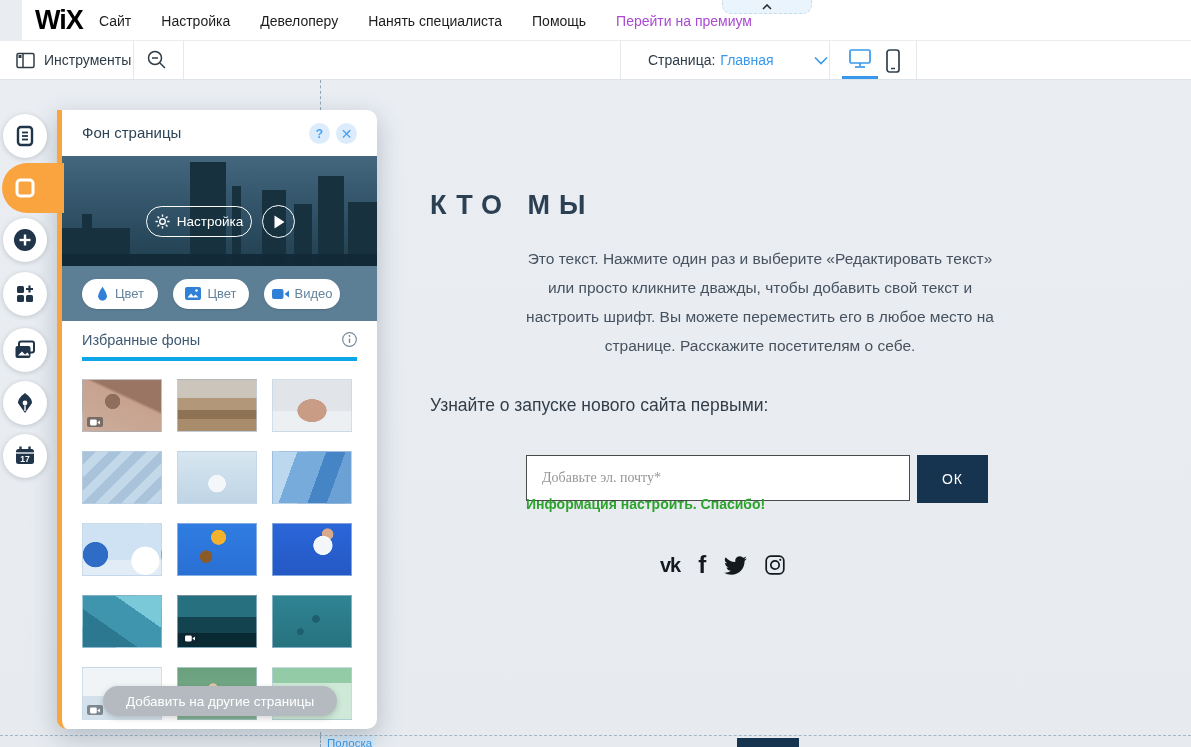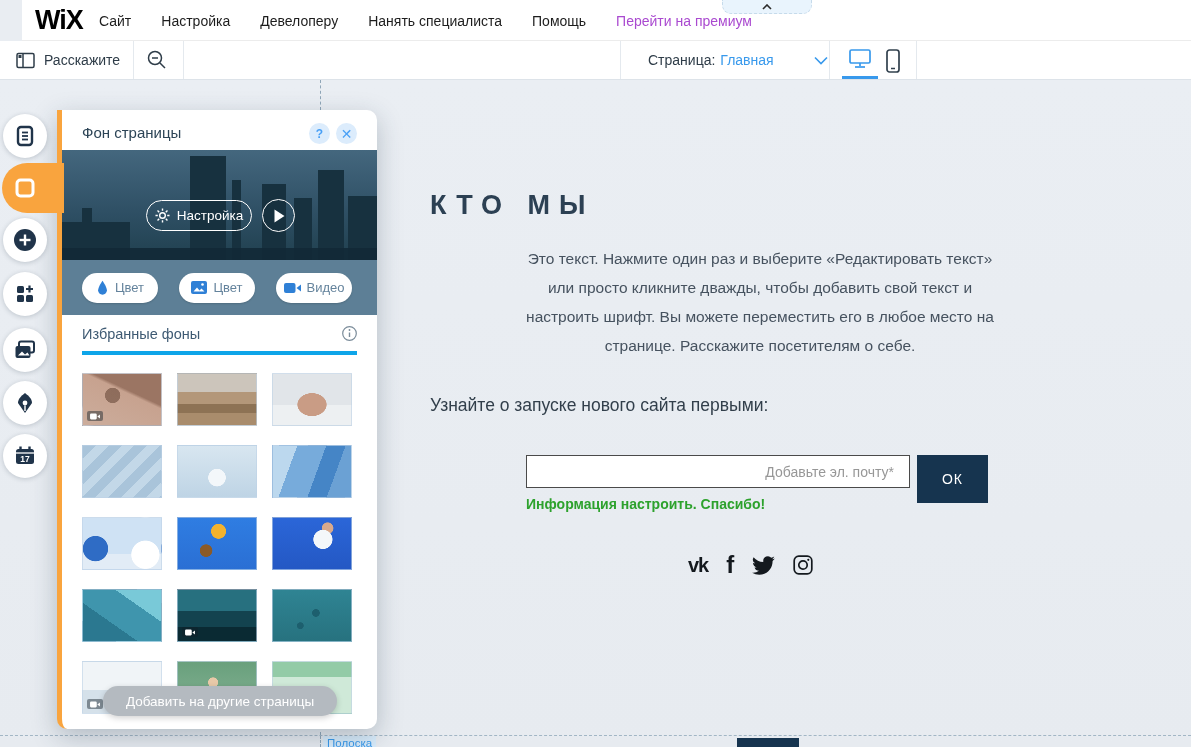--- a/index.html
+++ b/index.html
@@ -38,27 +38,27 @@
   #canvas { position:absolute; left:0; top:80px; width:1191px; height:667px;
             background:linear-gradient(180deg,#eaeef3 0%,#e7ebf0 100%); z-index:1; }
   #guide-top { position:absolute; left:320px; top:0; height:30px; border-left:1px dashed #8fa6b8; }
 
   #page-heading { position:absolute; left:430px; top:110px; width:660px; text-align:left;
                   font-size:27px; font-weight:700; letter-spacing:9px; color:#2c4053; }
   #page-body { position:absolute; left:520px; top:164px; width:480px; text-align:center;
                font-size:15.5px; line-height:29px; color:#46525f; }
   #subscribe-heading { position:absolute; left:430px; top:315px; width:660px; text-align:left;
                        font-size:17.5px; color:#323f4b; }
-  #email-input { position:absolute; left:526px; top:375px; width:384px; height:33px; border:1px solid #4a4a4a;
-                 background:#fff; padding:0 15px; font-size:14px; color:#333; font-family:Liberation Sans, sans-serif;text-align:right; }
+  #email-input { position:absolute; left:526px; top:375px; width:384px; height:46px; border:1px solid #4a4a4a;
+                 background:#fff; padding:0 15px; font-size:14px; color:#333; font-family:Liberation Serif, serif; }
   #email-input::placeholder { color:#979797; }
   #ok-btn { position:absolute; left:917px; top:375px; width:71px; height:48px; background:#16344f; color:#fff;
             border:none; font-size:14px; letter-spacing:1px; cursor:pointer; font-family:"Liberation Sans",sans-serif; }
   #success-msg { position:absolute; left:526px; top:416px; width:400px; font-size:14px; font-weight:700; color:#2da22d; }
-  #social-row { position:absolute; left:688px; top:470px; height:30px; display:flex; align-items:center; gap:18px; }
+  #social-row { position:absolute; left:660px; top:470px; height:30px; display:flex; align-items:center; gap:18px; }
   .soc { color:#14191e; cursor:pointer; display:flex; align-items:center; }
   .soc-vk { font-size:20px; font-weight:800; letter-spacing:-1px; line-height:20px; }
   .soc-fb { font-size:24px; font-weight:700; line-height:22px; }
 
   #bottom-dash { position:absolute; left:0; top:655px; width:1191px; border-top:1px dashed #a2b6c5; }
   #strip-vline { position:absolute; left:320px; top:652px; height:15px; border-left:1px dashed #8fa6b8; }
   #strip-label { position:absolute; left:323px; top:656px; background:#d9ecfb; color:#3899ec;
                  font-size:11.5px; padding:1px 4px 2px; }
   #strip-dark { position:absolute; left:737px; top:658px; width:62px; height:9px; background:#16344f; }
 
@@ -67,41 +67,41 @@
           box-shadow:0 1px 5px rgba(30,50,70,.22); display:flex; align-items:center; justify-content:center;
           z-index:22; cursor:pointer; }
   #active-blob { position:absolute; left:2px; top:163px; width:62px; height:50px; background:#f9a43e;
                  border-radius:25px 0 0 25px; z-index:21; }
   #active-icon { position:absolute; left:15px; top:178px; z-index:23; cursor:pointer; }
 
   
   #panel { position:absolute; left:57px; top:110px; width:320px; height:619px; background:#fff;
            border-left:5px solid #f9a43e; border-radius:0 10px 10px 10px;
            box-shadow:0 8px 26px rgba(40,60,80,.28); z-index:20; overflow:hidden; }
-  #panel-header { position:relative; height:40px; }
+  #panel-header { position:relative; height:46px; }
   #panel-title { position:absolute; left:20px; top:0; line-height:46px; font-size:15px; color:#2c4456; }
   .hd-btn { position:absolute; top:13px; width:21px; height:21px; border-radius:50%; background:#dcecfc;
             color:#49a0f6; font-size:12px; font-weight:700; display:flex; align-items:center; justify-content:center;
             cursor:pointer; }
   #help-btn { right:47px; }
   #close-btn { right:20px; font-size:14px; font-weight:400; }
 
   #preview { position:relative; height:110px; overflow:hidden;
              background:linear-gradient(180deg,#44677e 0%,#2f5065 55%,#20404f 100%); }
   .bld { position:absolute; background:#17313f; }
   #preview-band { position:absolute; left:0; top:98px; width:100%; height:12px; background:#122936; opacity:.9; }
   #settings-btn { position:absolute; left:84px; top:50px; width:106px; height:31px; border:1.5px solid #fff;
                   border-radius:17px; background:transparent; color:#fff; font-size:13.5px;
                   display:flex; align-items:center; justify-content:center; gap:7px; cursor:pointer;
                   font-family:"Liberation Sans",sans-serif; }
   #play-btn { position:absolute; left:200px; top:49px; width:33px; height:33px; border:1.5px solid #fff;
               border-radius:50%; background:transparent; display:flex; align-items:center; justify-content:center;
               cursor:pointer; }
 
-  #tabstrip { height:55px; background:#5d7f96; display:flex; align-items:center; padding-left:20px; gap:21px; }
+  #tabstrip { height:55px; background:#5d7f96; display:flex; align-items:center; padding-left:20px; gap:15px; }
   .tab-pill { width:76px; height:30px; background:#fff; border-radius:16px; display:flex; align-items:center;
               justify-content:center; gap:6px; cursor:pointer; box-shadow:0 1px 2px rgba(0,0,0,.15); }
   .tab-pill span { font-size:13px; color:#64839c; }
 
   #section-head { position:relative; margin:10px 20px 0 20px; padding-bottom:8px; border-bottom:4px solid #0ea5e9; }
   #section-title { font-size:14.5px; color:#3e5a73; }
   #info-icon { position:absolute; right:0; top:1px; cursor:pointer; }
 
   #thumb-grid { display:grid; grid-template-columns:80px 80px 80px; grid-auto-rows:53px; column-gap:15px;
                 row-gap:19px; margin:18px 20px 0 20px; }
@@ -136,21 +136,21 @@
       </svg>
   </div>
 
   <div id="toolbar">
     <div id="tools-btn">
       <svg width="19" height="17" viewBox="0 0 19 17">
           <rect x="1" y="1.5" width="17" height="14" rx="1.5" fill="none" stroke="#2e3c48" stroke-width="1.5"></rect>
           <line x1="7" y1="1.5" x2="7" y2="15.5" stroke="#2e3c48" stroke-width="1.5"></line>
           <rect x="2.5" y="3" width="3" height="3" fill="#2e3c48"></rect>
         </svg>
-      <span>Расскажите</span>
+      <span>Инструменты</span>
     </div>
     <div class="sep" style="left:133px"></div>
     <div id="zoom-btn">
       <svg width="22" height="22" viewBox="0 0 22 22">
           <circle cx="9" cy="9" r="6.5" fill="none" stroke="#2e3c48" stroke-width="1.5"></circle>
           <line x1="6" y1="9" x2="12" y2="9" stroke="#2e3c48" stroke-width="1.5"></line>
           <line x1="14" y1="14" x2="19" y2="19" stroke="#2e3c48" stroke-width="1.5"></line>
         </svg>
     </div>
     <div class="sep" style="left:183px"></div>

